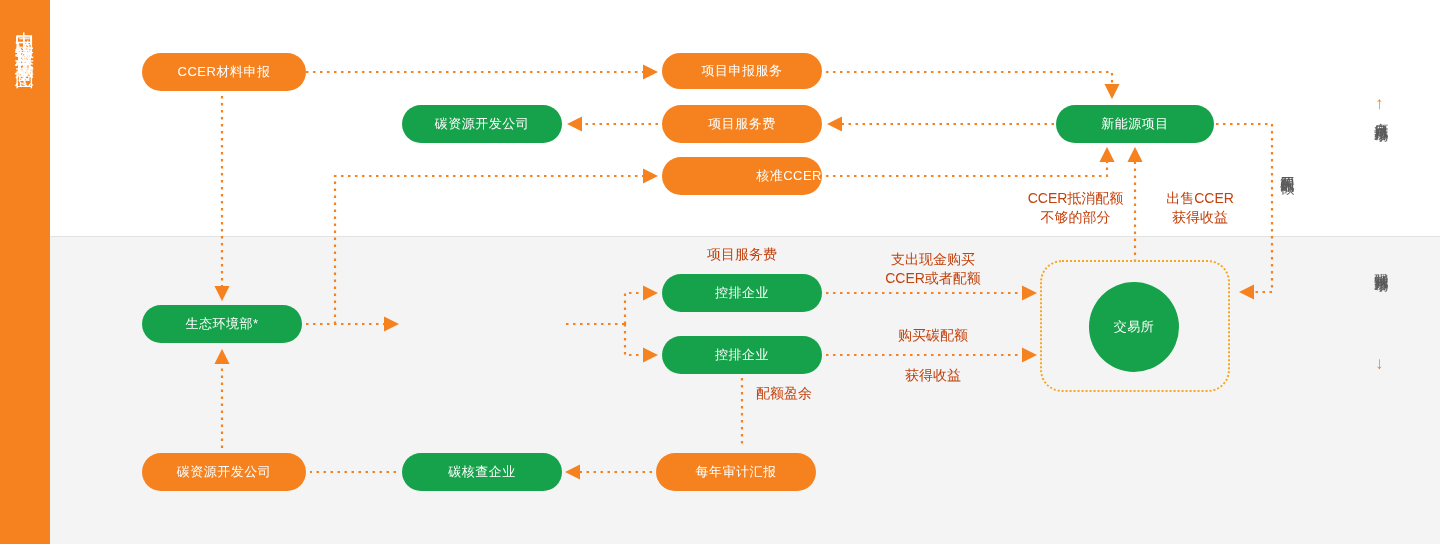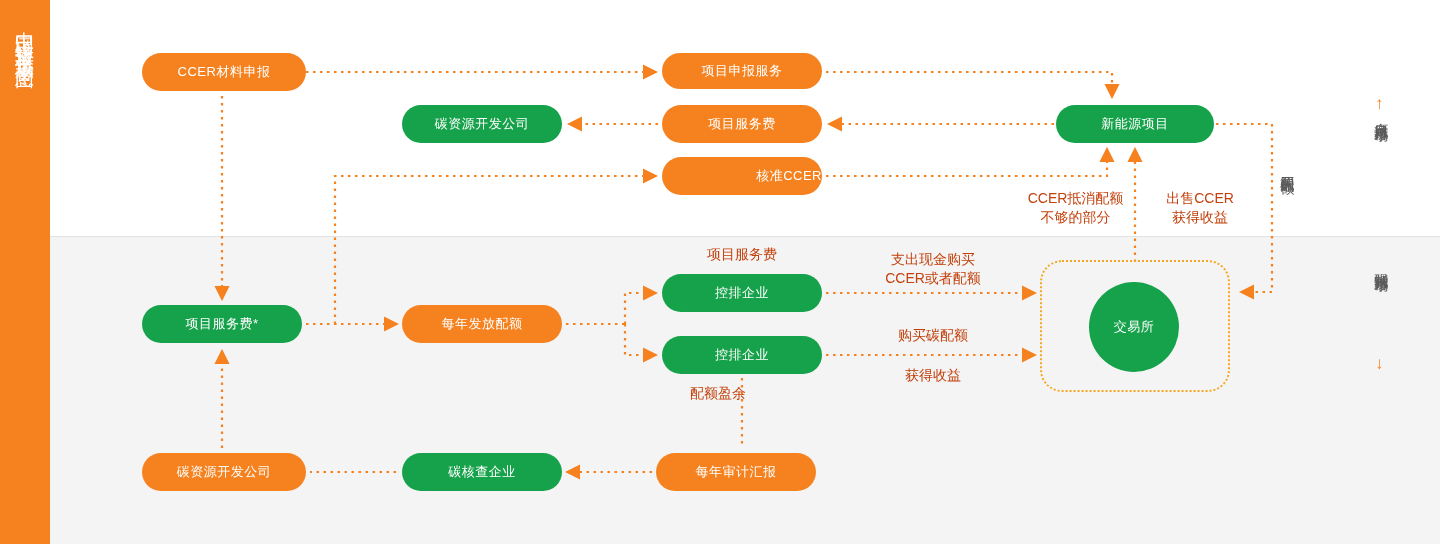--- a/index.html
+++ b/index.html
@@ -148,26 +148,23 @@
 
   <div class="node orange" style="left:662px;top:157px;width:160px;height:38px;justify-content:flex-end;">
     <span>核准CCER</span>
   </div>
 
   <div class="node green" style="left:1056px;top:105px;width:158px;height:38px;">
     <span>新能源项目</span>
   </div>
 
   <div class="node green" style="left:142px;top:305px;width:160px;height:38px;">
-    <span>项目服务费*</span>
-  </div>
-
-  <div class="node orange" style="left:402px;top:305px;width:160px;height:38px;">
-    <span>每年发放配额</span>
-  </div>
+    <span>生态环境部*</span>
+  </div>
+
 
   <div class="node green" style="left:662px;top:274px;width:160px;height:38px;">
     <span>控排企业</span>
   </div>
 
   <div class="node green" style="left:662px;top:336px;width:160px;height:38px;">
     <span>控排企业</span>
   </div>
 
   <div class="node green circle" style="left:1089px;top:282px;width:90px;height:90px;">
@@ -181,21 +178,21 @@
   <div class="node green" style="left:402px;top:453px;width:160px;height:38px;">
     <span>碳核查企业</span>
   </div>
 
   <div class="node orange" style="left:656px;top:453px;width:160px;height:38px;">
     <span>每年审计汇报</span>
   </div>
 
   <div class="lbl" style="left:672px;top:245px;width:140px;">项目服务费</div>
 
-  <div class="lbl" style="left:648px;top:384px;width:140px;">配额盈余</div>
+  <div class="lbl" style="left:672px;top:384px;width:140px;text-align:right;">配额盈余</div>
 
   <div class="lbl" style="left:1003px;top:189px;width:145px;">CCER抵消配额
 不够的部分</div>
 
   <div class="lbl" style="left:1145px;top:189px;width:110px;">出售CCER
 获得收益</div>
 
   <div class="lbl" style="left:858px;top:250px;width:150px;">支出现金购买
 CCER或者配额</div>
 

